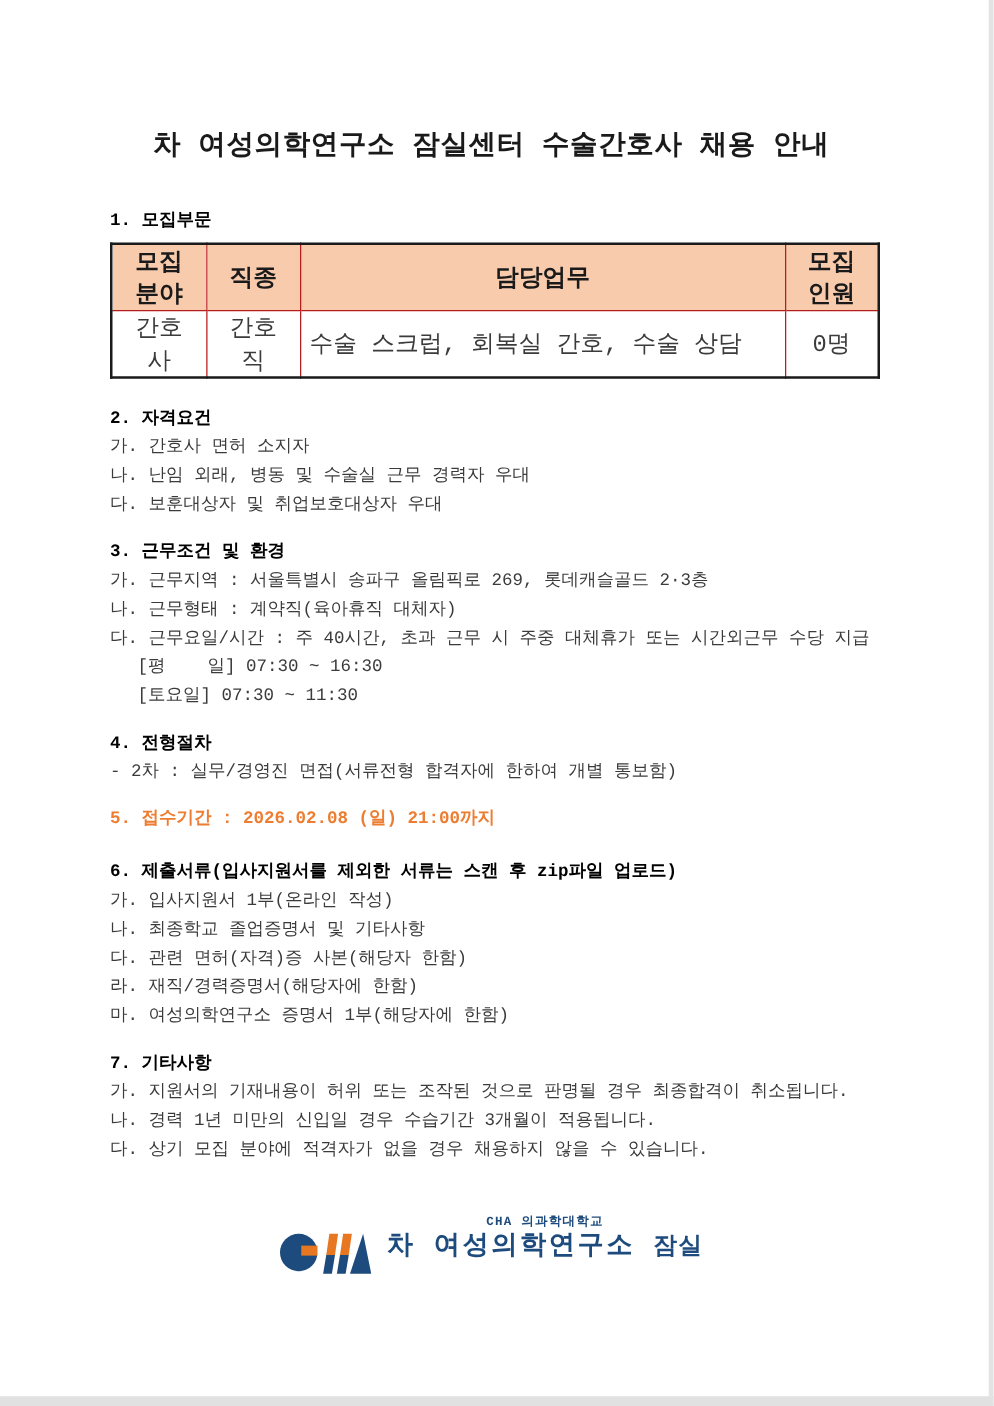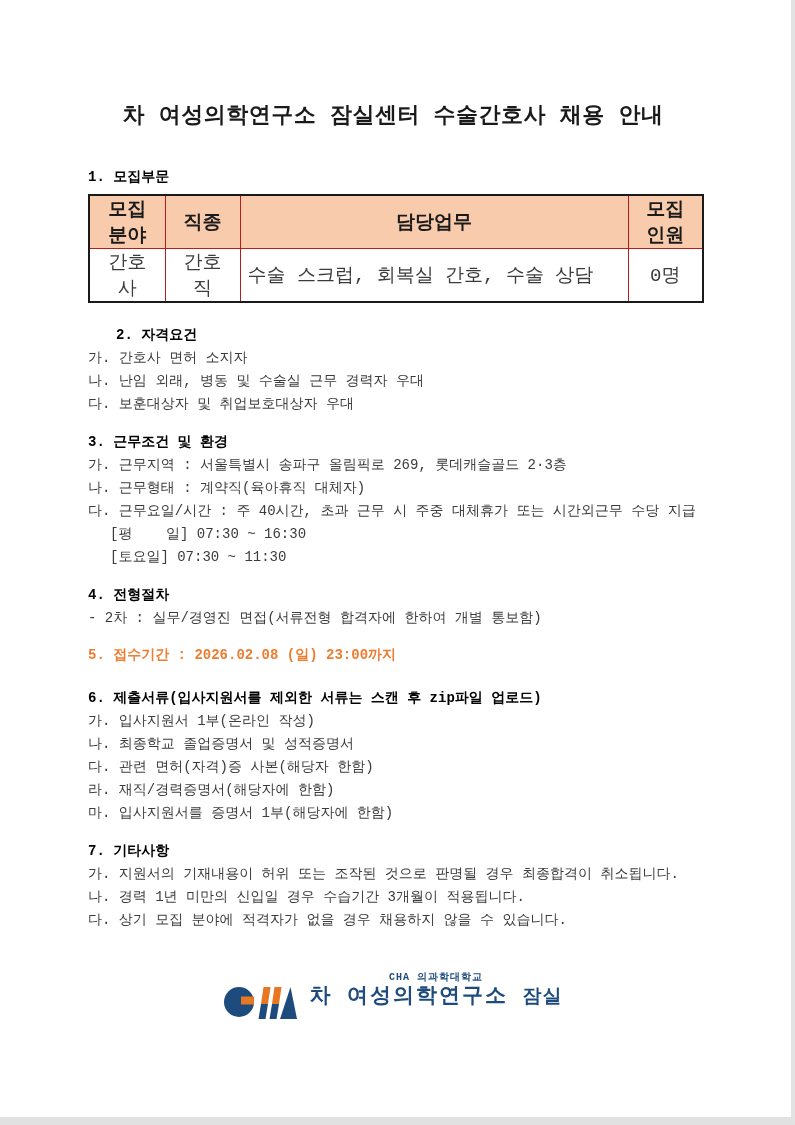--- a/index.html
+++ b/index.html
@@ -29,21 +29,21 @@
     line-height: 23px;
     white-space: pre-wrap;
     color: #3b3b3b;
   }
   .heading {
     font-weight: bold;
     color: #000000;
     margin-top: 15px;
   }
   .heading.first { margin-top: 36px; }
-  .heading.after-table { margin-top: 21px; margin-left: 28px; }
+  .heading.after-table { margin-top: 21px; }
   .heading.deadline { margin-top: 14px; color: #ED7D31; }
   .heading.docs { margin-top: 20px; }
   .indent { padding-left: 22px; }
   table.recruit-table {
     border-collapse: collapse;
     width: 614px;
     margin-top: 5px;
     border: 2px solid #1a1a1a;
     table-layout: fixed;
   }
@@ -128,28 +128,28 @@
     <div class="line heading">3. 근무조건 및 환경</div>
     <div class="line">가. 근무지역 : 서울특별시 송파구 올림픽로 269, 롯데캐슬골드 2·3층</div>
     <div class="line">나. 근무형태 : 계약직(육아휴직 대체자)</div>
     <div class="line">다. 근무요일/시간 : 주 40시간, 초과 근무 시 주중 대체휴가 또는 시간외근무 수당 지급</div>
     <div class="line indent">[평    일] 07:30 ~ 16:30</div>
     <div class="line indent">[토요일] 07:30 ~ 11:30</div>
 
     <div class="line heading">4. 전형절차</div>
     <div class="line">- 2차 : 실무/경영진 면접(서류전형 합격자에 한하여 개별 통보함)</div>
 
-    <div class="line heading deadline">5. 접수기간 : 2026.02.08 (일) 23:00까지</div>
+    <div class="line heading deadline">5. 접수기간 : 2026.02.08 (일) 21:00까지</div>
 
     <div class="line heading docs">6. 제출서류(입사지원서를 제외한 서류는 스캔 후 zip파일 업로드)</div>
     <div class="line">가. 입사지원서 1부(온라인 작성)</div>
-    <div class="line">나. 최종학교 졸업증명서 및 성적증명서</div>
+    <div class="line">나. 최종학교 졸업증명서 및 기타사항</div>
     <div class="line">다. 관련 면허(자격)증 사본(해당자 한함)</div>
     <div class="line">라. 재직/경력증명서(해당자에 한함)</div>
-    <div class="line">마. 입사지원서를 증명서 1부(해당자에 한함)</div>
+    <div class="line">마. 여성의학연구소 증명서 1부(해당자에 한함)</div>
 
     <div class="line heading">7. 기타사항</div>
     <div class="line">가. 지원서의 기재내용이 허위 또는 조작된 것으로 판명될 경우 최종합격이 취소됩니다.</div>
     <div class="line">나. 경력 1년 미만의 신입일 경우 수습기간 3개월이 적용됩니다.</div>
     <div class="line">다. 상기 모집 분야에 적격자가 없을 경우 채용하지 않을 수 있습니다.</div>
 
     <div class="logo">
       <svg class="logo-mark" width="74" height="40" viewBox="0 0 74 40" xmlns="http://www.w3.org/2000/svg">
 
         <circle cx="16" cy="22" r="15" fill="#1E4B7D"></circle>

